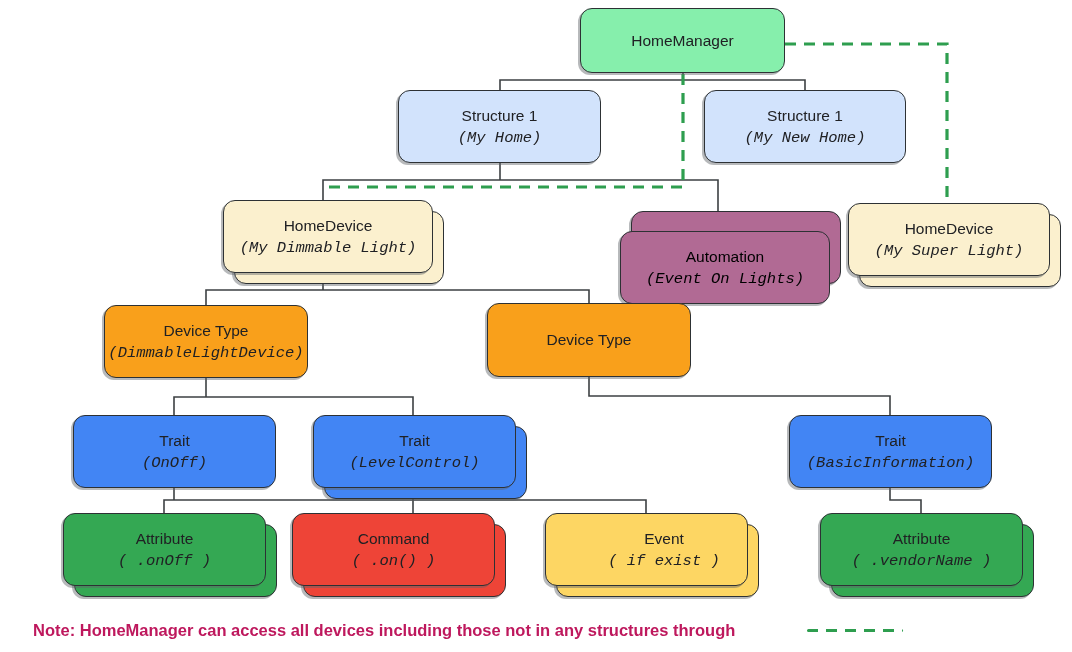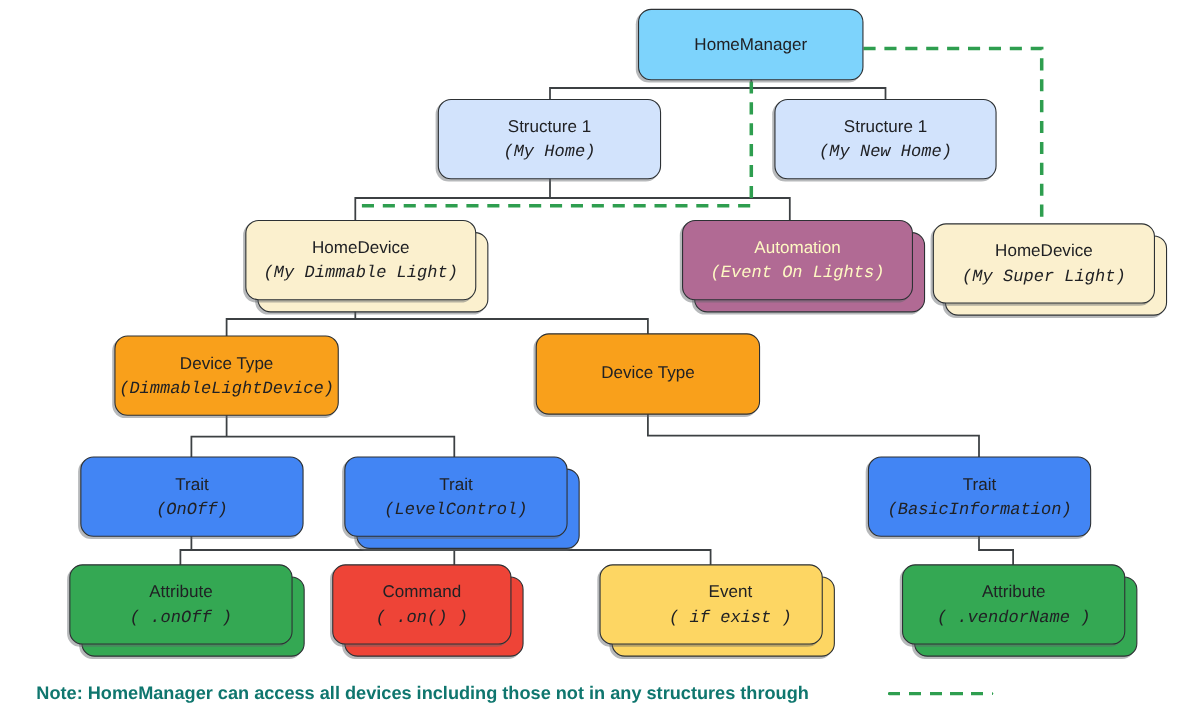--- a/index.html
+++ b/index.html
@@ -18,21 +18,21 @@
   .card.front{
     left:0;top:0;width:100%;height:100%;
     display:flex;flex-direction:column;align-items:center;justify-content:center;
     color:#202124;font-size:15.5px;line-height:22px;text-align:center;
   }
   .l1{font-weight:500;}
   .l2{font-style:italic;font-family:Liberation Mono, monospace;}
   .l2:empty{display:none;}
   #note{
     position:absolute;left:33px;top:621px;z-index:3;display:flex;align-items:center;
-    color:#0f766e;font-weight:bold;font-size:16.5px;white-space:nowrap;
+    color:#be185d;font-weight:bold;font-size:16.5px;white-space:nowrap;
   }
   #legend-dash{
     display:inline-block;width:96px;height:3.2px;margin-left:72px;border-radius:2px;
     background:repeating-linear-gradient(90deg,var(--dash-green,#2E9E4F) 0 11px,transparent 11px 19px);
   }
 </style>
 </head>
 <body>
 
 <div id="stage">
@@ -52,21 +52,21 @@
     <path class="black-line" d="M164,524 V500 H646 V524" fill="none" stroke="#3C4043" stroke-width="1.6"></path>
     <path class="black-line" d="M413,478 V524" fill="none" stroke="#3C4043" stroke-width="1.6"></path>
     <path class="black-line" d="M890,478 V500 H921 V524" fill="none" stroke="#3C4043" stroke-width="1.6"></path>
 
     <path class="green-dash" d="M683,74 V187 H326" fill="none" stroke="#2E9E4F" stroke-width="3.2" stroke-dasharray="11 8"></path>
     <path class="green-dash" d="M785,44 H947 V206" fill="none" stroke="#2E9E4F" stroke-width="3.2" stroke-dasharray="11 8"></path>
   </svg>
 
   <div id="nodes">
       <div class="node" style="left: 580px; top: 8px; width: 205px; height: 65px;">
-        <div class="card front" style="background: #7dd3fc; color: rgb(32, 33, 36);">
+        <div class="card front" style="background: #86efac; color: rgb(32, 33, 36);">
           <span class="l1">HomeManager</span>
         </div>
       </div>
       <div class="node" style="left: 398px; top: 90px; width: 203px; height: 73px;">
         <div class="card front" style="background: rgb(210, 227, 252); color: rgb(32, 33, 36);">
           <span class="l1">Structure 1</span>
           <span class="l2">(My Home)</span>
         </div>
       </div>
       <div class="node" style="left: 704px; top: 90px; width: 202px; height: 73px;">
@@ -77,21 +77,21 @@
       </div>
       <div class="node" style="left: 223px; top: 200px; width: 210px; height: 73px;">
         <div class="card back" style="background: rgb(251, 240, 206);"></div>
         <div class="card front" style="background: rgb(251, 240, 206); color: rgb(32, 33, 36);">
           <span class="l1">HomeDevice</span>
           <span class="l2">(My Dimmable Light)</span>
         </div>
       </div>
       <div class="node" style="left: 620px; top: 200px; width: 210px; height: 73px;">
         <div class="card back" style="background: rgb(177, 106, 148);"></div>
-        <div class="card front" style="background: rgb(177, 106, 148); color: #fef9c3;">
+        <div class="card front" style="background: rgb(177, 106, 148); color: #000000; margin-top: 31px;">
           <span class="l1">Automation</span>
           <span class="l2">(Event On Lights)</span>
         </div>
       </div>
       <div class="node" style="left: 848px; top: 203px; width: 202px; height: 73px;">
         <div class="card back" style="background: rgb(251, 240, 206);"></div>
         <div class="card front" style="background: rgb(251, 240, 206); color: rgb(32, 33, 36);">
           <span class="l1">HomeDevice</span>
           <span class="l2">(My Super Light)</span>
         </div>
@@ -126,21 +126,21 @@
           <span class="l2">(BasicInformation)</span>
         </div>
       </div>
       <div class="node" style="left: 63px; top: 513px; width: 203px; height: 73px;">
         <div class="card back" style="background: rgb(52, 168, 83);"></div>
         <div class="card front" style="background: rgb(52, 168, 83); color: rgb(32, 33, 36);">
           <span class="l1">Attribute</span>
           <span class="l2">( .onOff )</span>
         </div>
       </div>
-      <div class="node" style="left: 302px; top: 513px; width: 163px; height: 73px;">
+      <div class="node" style="left: 292px; top: 513px; width: 203px; height: 73px;">
         <div class="card back" style="background: rgb(238, 68, 55);"></div>
         <div class="card front" style="background: rgb(238, 68, 55); color: rgb(32, 33, 36);">
           <span class="l1">Command</span>
           <span class="l2">( .on() )</span>
         </div>
       </div>
       <div class="node" style="left: 545px; top: 513px; width: 203px; height: 73px;">
         <div class="card back" style="background: rgb(253, 214, 99);"></div>
         <div class="card front" style="background: rgb(253, 214, 99); color: rgb(32, 33, 36); padding-left: 35px;">
           <span class="l1">Event</span>

